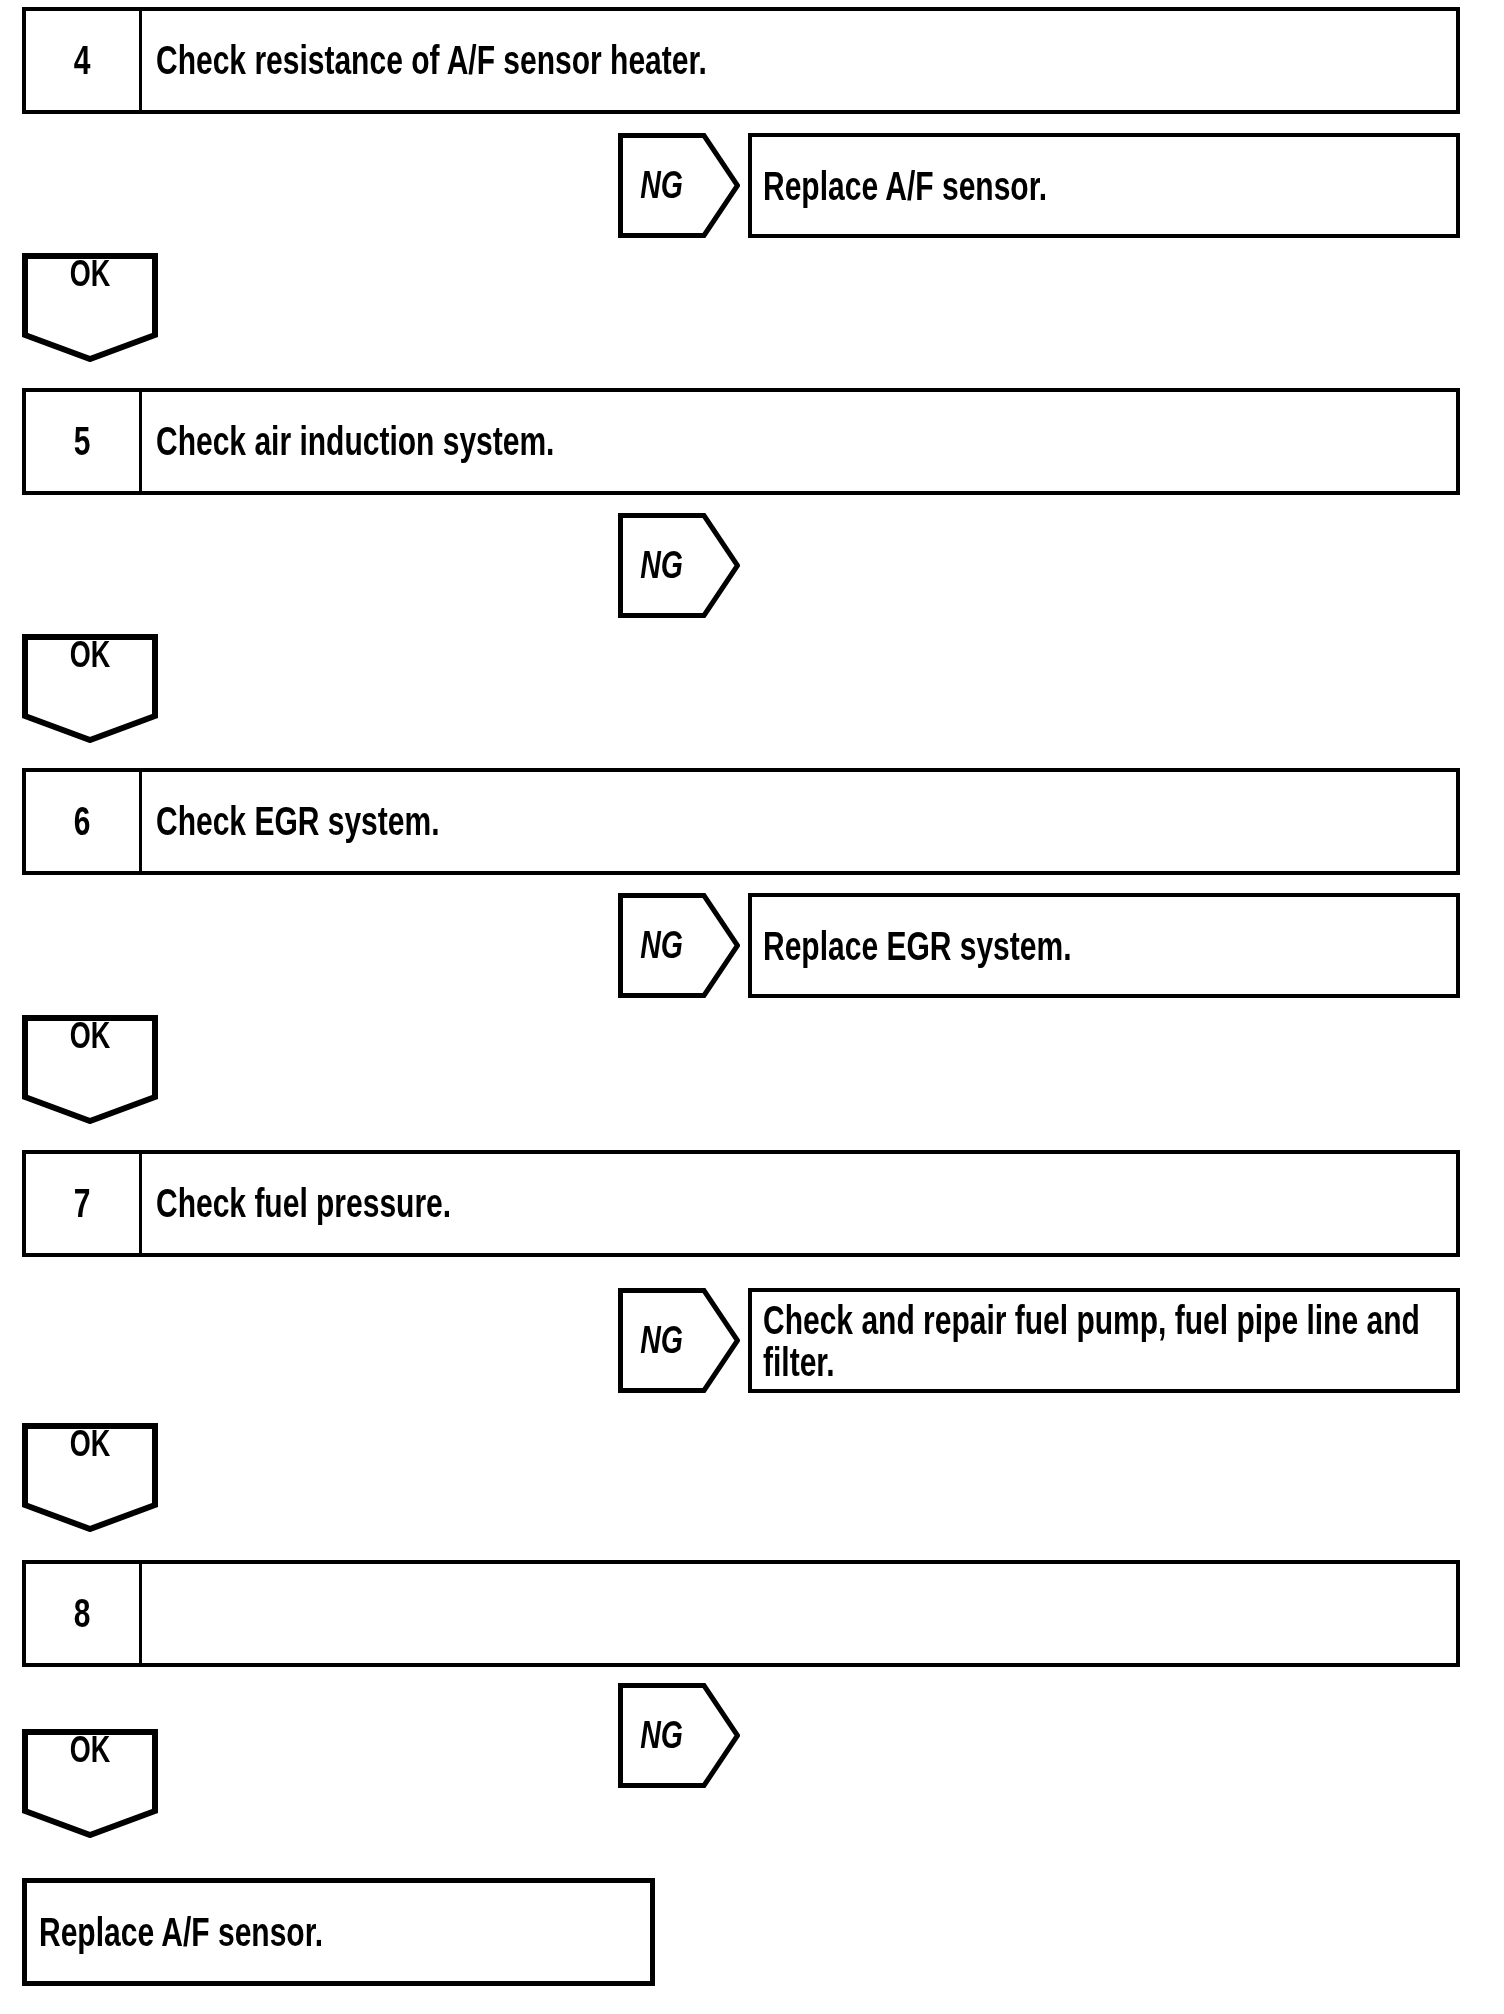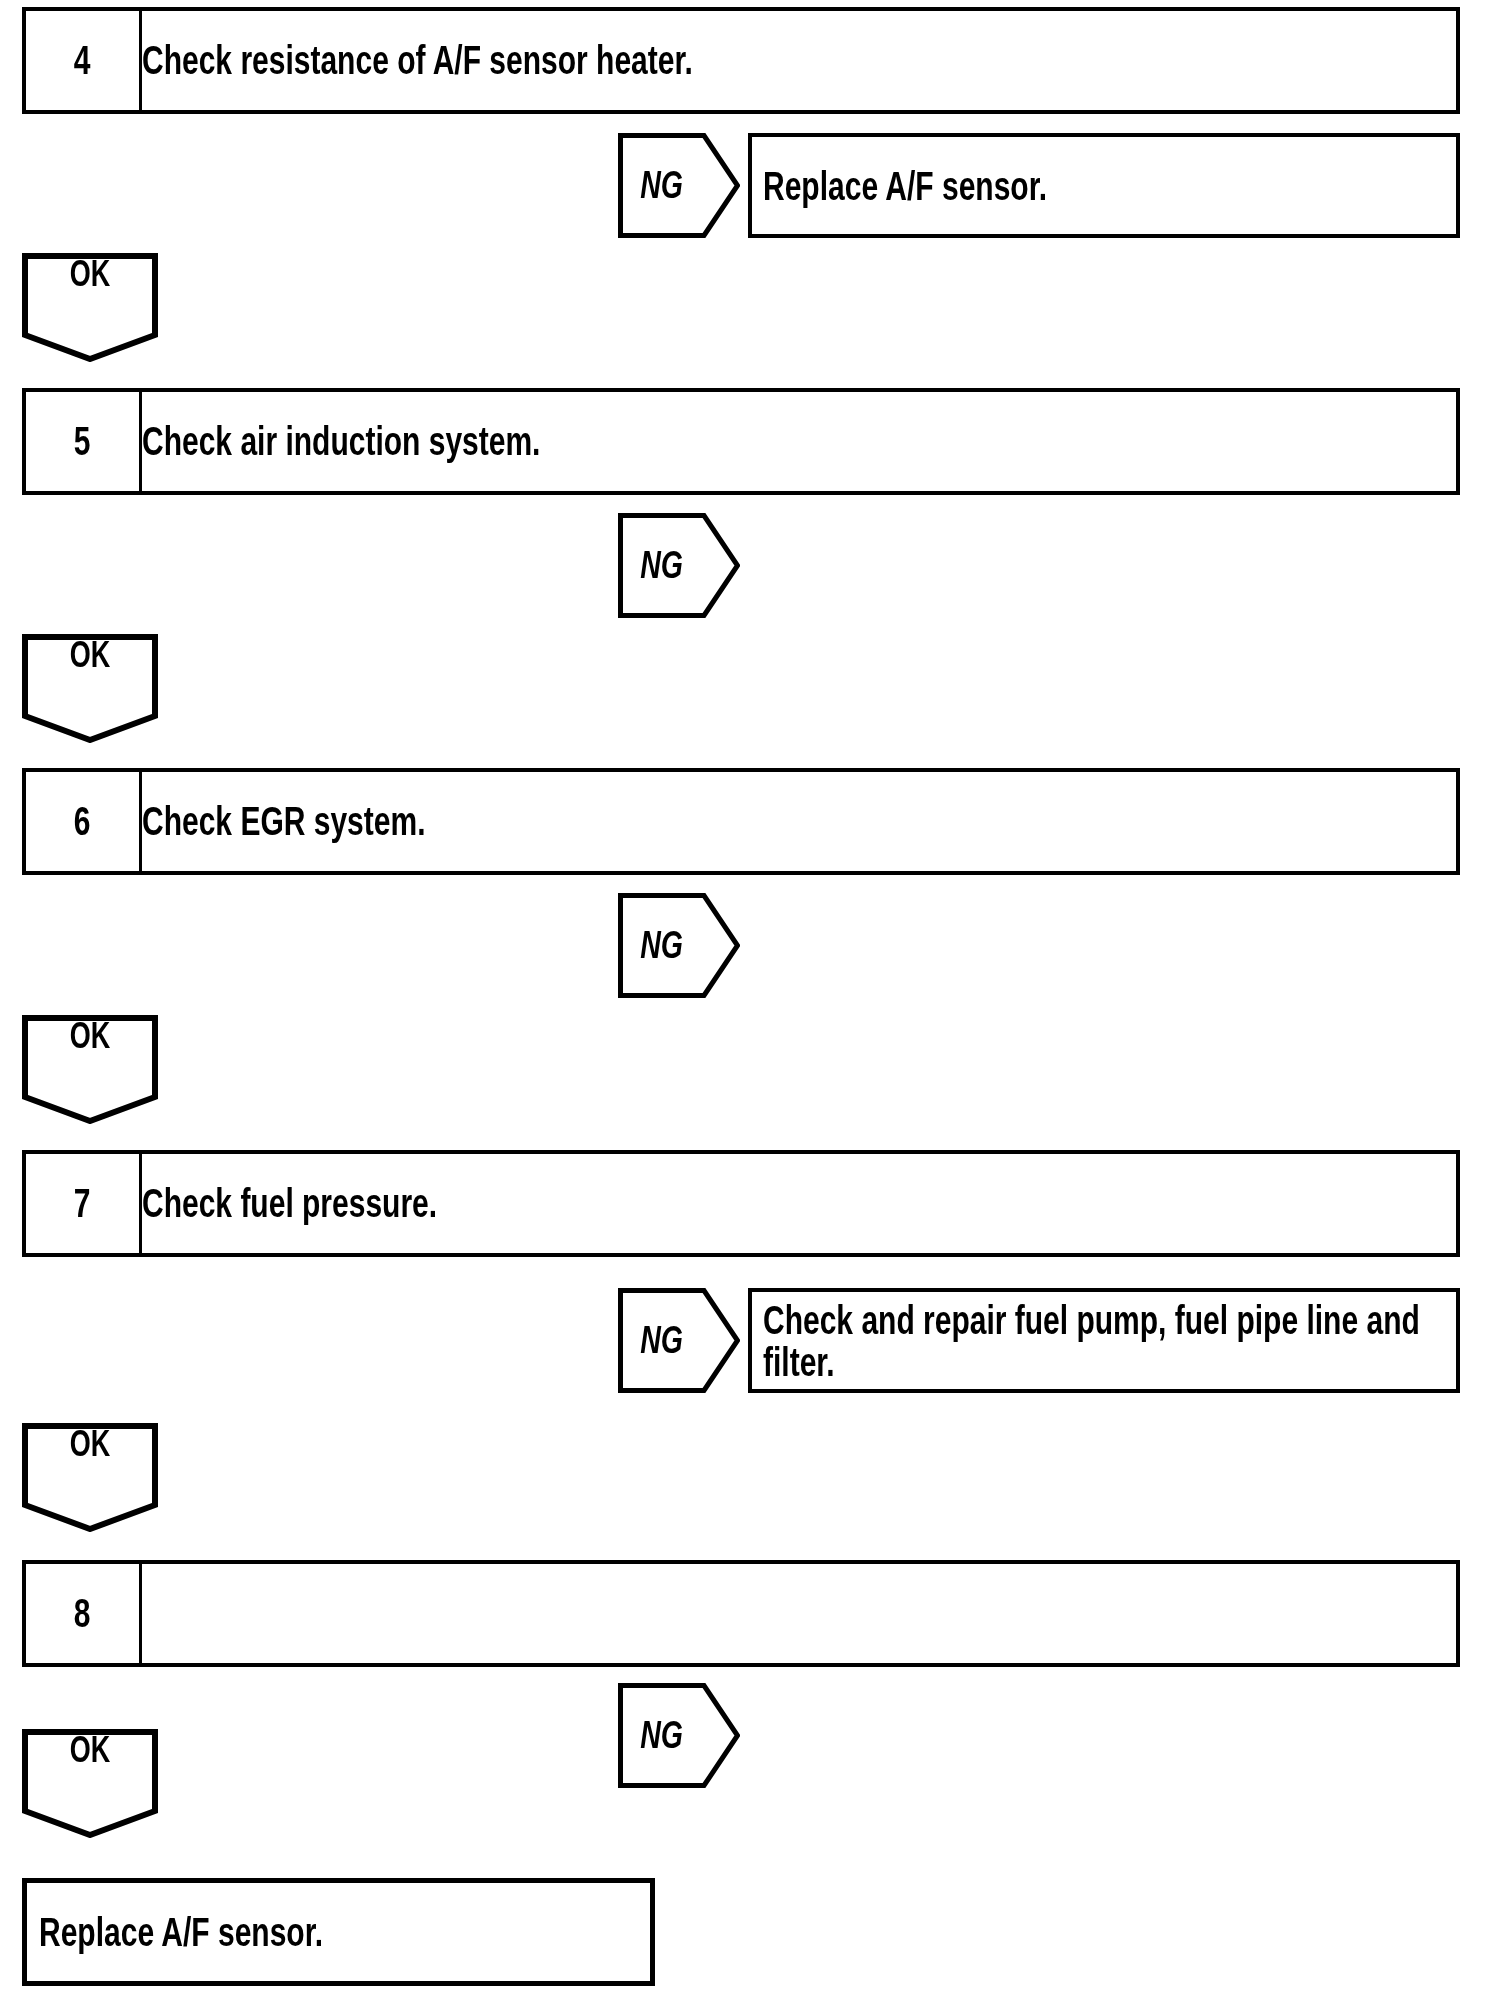--- a/index.html
+++ b/index.html
@@ -40,20 +40,21 @@
     border-right: 3px solid #000;
     display: flex;
     align-items: center;
     justify-content: center;
     font-size: 40px;
     flex: none;
   }
   .step-label {
     display: flex;
     align-items: center;
+    padding-left: 14px;
     font-size: 40px;
     flex: 1;
     min-width: 0;
   }
 
   
   .ng-shape {
     position: absolute;
     left: 618px;
     width: 122px;
@@ -191,20 +192,23 @@
     </div>
   </div>
   <div class="ng-shape ctr" style="top:893px">
     <svg width="122" height="105" viewBox="0 0 122 105" preserveAspectRatio="none">
       <polygon points="2.5,2.5 86,2.5 119.5,52.5 86,102.5 2.5,102.5" fill="#ffffff" stroke="#000000" stroke-width="5"></polygon>
     </svg>
     <div class="ng-label-wrap">
       <span class="txt">NG</span>
     </div>
   </div>
+  <div class="result-box" style="top:893px">
+    <span class="txt">Replace EGR system.</span>
+  </div>
   <div class="ok-shape ctr" style="top:1015px">
     <svg width="136" height="109" viewBox="0 0 136 109" preserveAspectRatio="none">
       <polygon points="3,3 133,3 133,82 68,106 3,82" fill="#ffffff" stroke="#000000" stroke-width="6"></polygon>
     </svg>
     <div class="ok-label-wrap">
       <span class="txt">OK</span>
     </div>
   </div>
 
   <div class="step-box" style="top:1150px">

